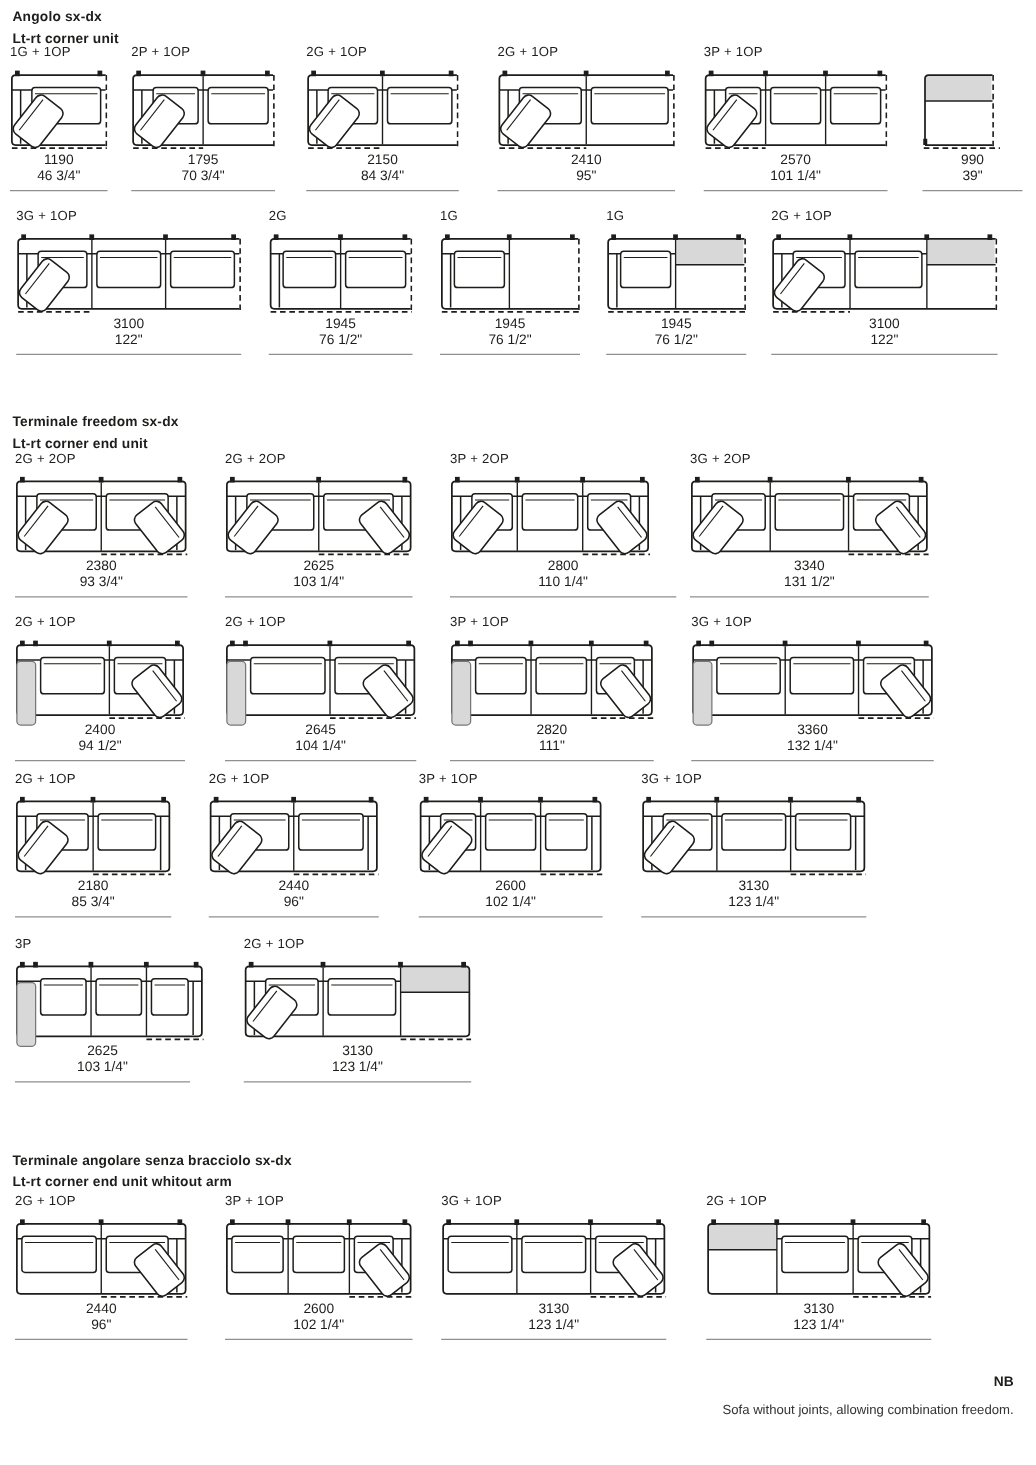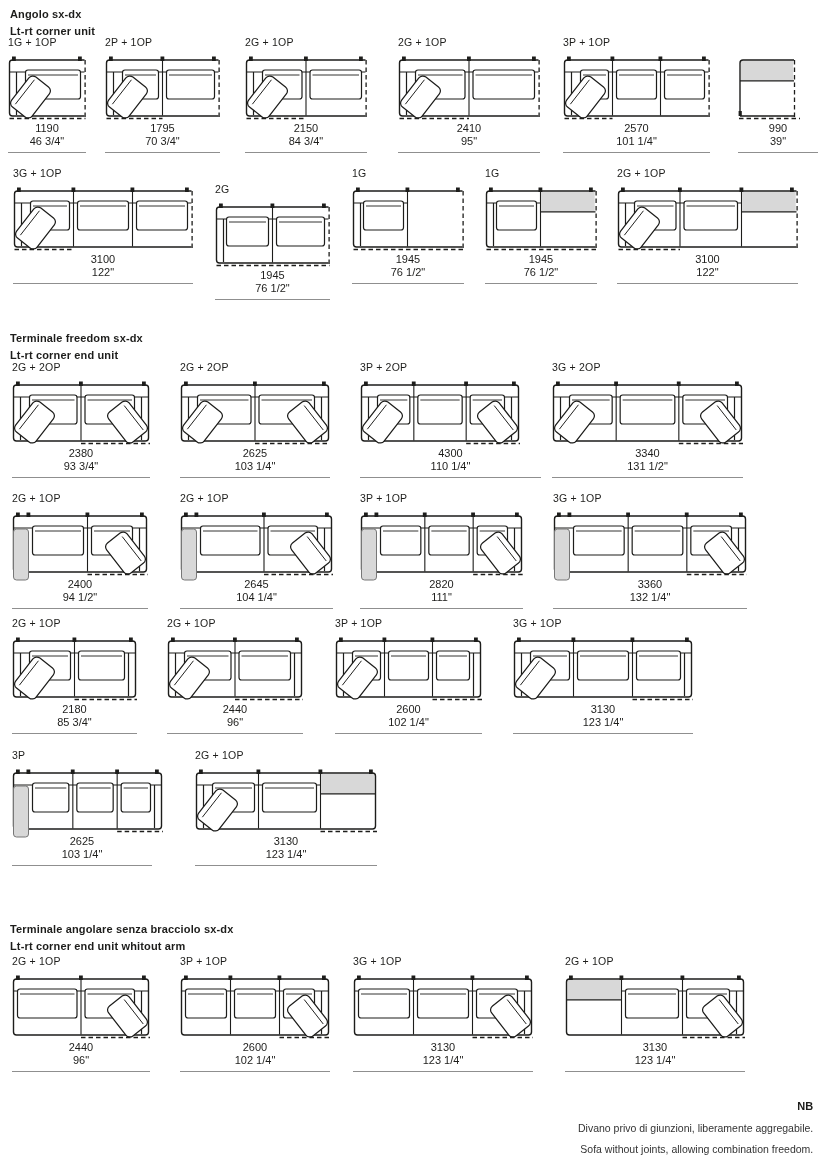--- a/index.html
+++ b/index.html
@@ -16,21 +16,20 @@
   .rule{margin-top:4px;border-top:1.2px solid #8f8f8f;height:0;}
   .note{position:absolute;left:578px;top:1098px;font-size:10.5px;line-height:21px;color:#333;text-align:right;}
   .note .nb{font-weight:bold;font-size:11px;color:#1d1d1b;line-height:16px;margin-bottom:4px;}
 </style>
 </head>
 <body>
 
 <div id="canvas">
   <div class="note">
     <div class="nb">NB</div>
-    <div>Divano privo di giunzioni, liberamente aggregabile.</div>
     <div>Sofa without joints, allowing combination freedom.</div>
   </div>
 <div class="sec-head" style="top: 6px;">
       <div>Angolo sx-dx</div>
       <div>Lt-rt corner unit</div>
     </div>
     <div class="row" style="top: 36px;">
       <div class="unit" style="left: 8px; width: 78px;">
         <div class="unit-label">1G + 1OP</div>
         <svg width="78" height="74" viewBox="0 0 78 74">
@@ -215,21 +214,21 @@
           </g>
           <line x1="179.1" y1="6" x2="179.1" y2="64.5" stroke="#1d1d1b" stroke-width="1.3" stroke-dasharray="4.5 3"></line>
           <line x1="1.5" y1="64.5" x2="60.5" y2="64.5" stroke="#1d1d1b" stroke-width="1.3" stroke-dasharray="4.5 3"></line>
         </svg>
         <div class="dims">
           <div>3100</div>
           <div>122"</div>
         </div>
         <div class="rule"></div>
       </div>
-      <div class="unit" style="left: 215px; width: 115px; margin-top: 16px;">
+      <div class="unit" style="left: 215px; width: 115px;">
         <div class="unit-label">2G</div>
         <svg width="115" height="74" viewBox="0 0 115 74">
           <rect x="1.5" y="6" width="112" height="56" rx="3" fill="#fff"></rect>
           <path d="M 4.5 62 Q 1.5 62 1.5 59 L 1.5 9 Q 1.5 6 4.5 6 L 113.5 6 M 4.5 62 L 113.5 62 " fill="none" stroke="#1d1d1b" stroke-width="1.4"></path>
           <line x1="1.5" y1="18" x2="113.5" y2="18" stroke="#1d1d1b" stroke-width="1.1"></line>
           <rect x="4" y="2.5" width="3.8" height="4.5" fill="#1d1d1b"></rect>
           <rect x="107" y="2.5" width="3.8" height="4.5" fill="#1d1d1b"></rect>
           <line x1="57.5" y1="7" x2="57.5" y2="61.5" stroke="#1d1d1b" stroke-width="1.1"></line>
           <rect x="55.5" y="2.5" width="3.8" height="4.5" fill="#1d1d1b"></rect>
           <line x1="8.5" y1="18" x2="8.5" y2="61" stroke="#1d1d1b" stroke-width="1.2"></line>
@@ -418,21 +417,21 @@
             <rect x="-19" y="-13" width="38" height="26" rx="5" fill="#fff" stroke="#1d1d1b" stroke-width="1.25"></rect>
             <line x1="-15" y1="-7.5" x2="16" y2="-7.5" stroke="#1d1d1b" stroke-width="0.9"></line>
           </g>
           <g transform="translate(137.5 43) rotate(52)">
             <rect x="-19" y="-13" width="38" height="26" rx="5" fill="#fff" stroke="#1d1d1b" stroke-width="1.25"></rect>
             <line x1="-15" y1="-7.5" x2="16" y2="-7.5" stroke="#1d1d1b" stroke-width="0.9"></line>
           </g>
           <line x1="106.16666666666667" y1="64.5" x2="160" y2="64.5" stroke="#1d1d1b" stroke-width="1.3" stroke-dasharray="4.5 3"></line>
         </svg>
         <div class="dims">
-          <div>4300</div>
+          <div>2800</div>
           <div>110 1/4"</div>
         </div>
         <div class="rule"></div>
       </div>
       <div class="unit" style="left: 552px; width: 191px;">
         <div class="unit-label">3G + 2OP</div>
         <svg width="191" height="74" viewBox="0 0 191 74">
           <rect x="1.5" y="6" width="188" height="56" rx="3" fill="#fff"></rect>
           <path d="M 4.5 62 Q 1.5 62 1.5 59 L 1.5 9 Q 1.5 6 4.5 6 L 186.5 6 Q 189.5 6 189.5 9 L 189.5 59 Q 189.5 62 186.5 62 L 4.5 62 " fill="none" stroke="#1d1d1b" stroke-width="1.4"></path>
           <line x1="1.5" y1="18" x2="189.5" y2="18" stroke="#1d1d1b" stroke-width="1.1"></line>

